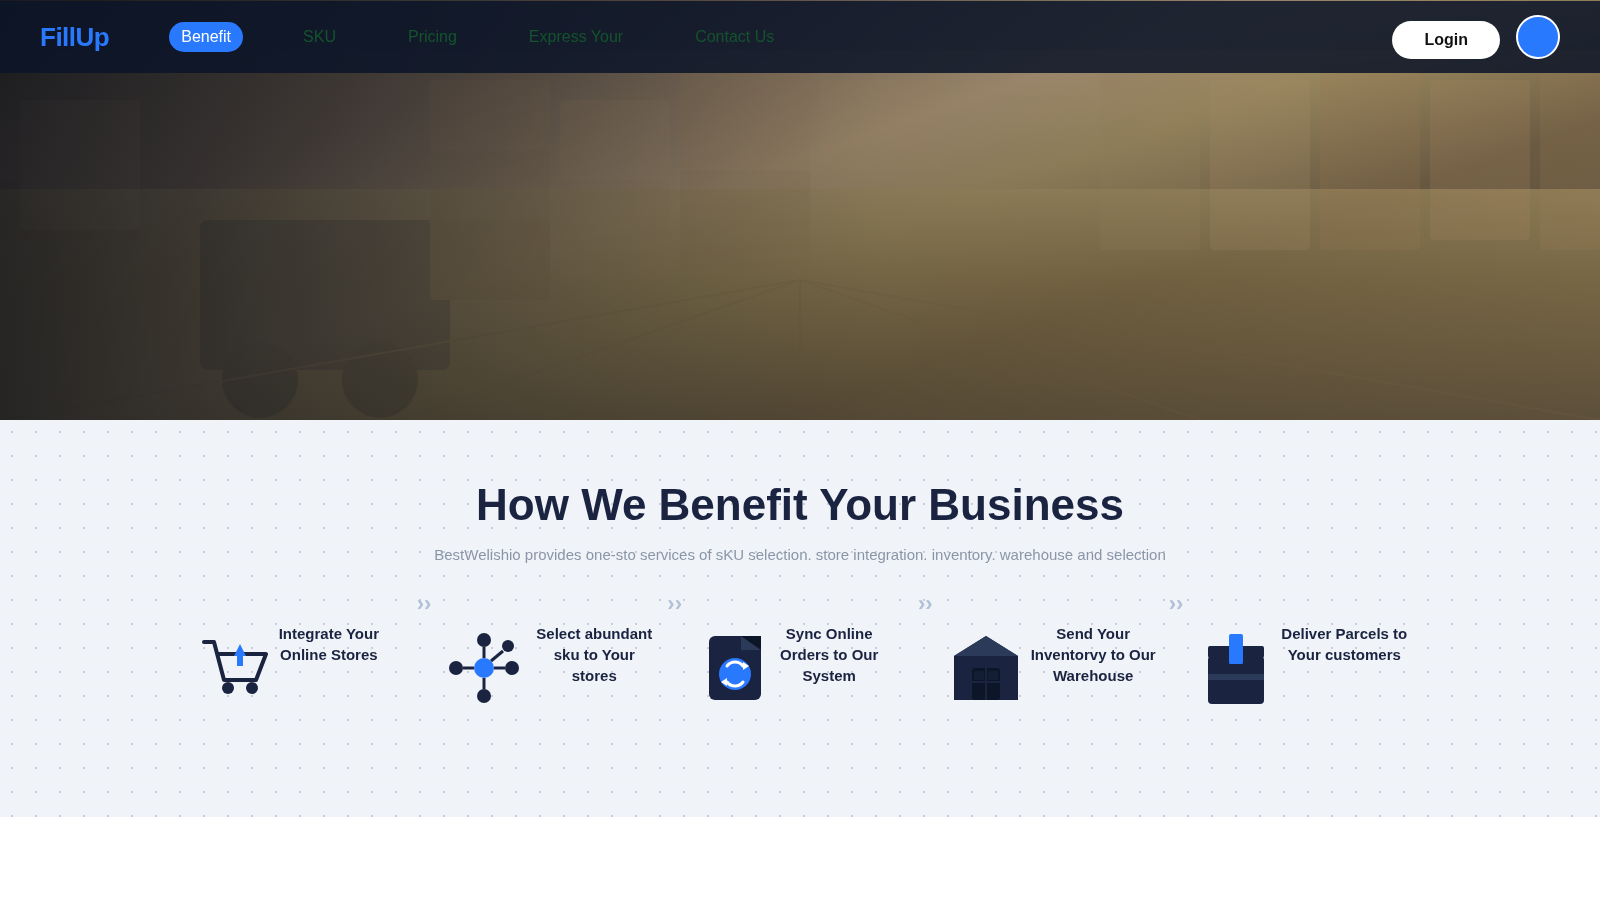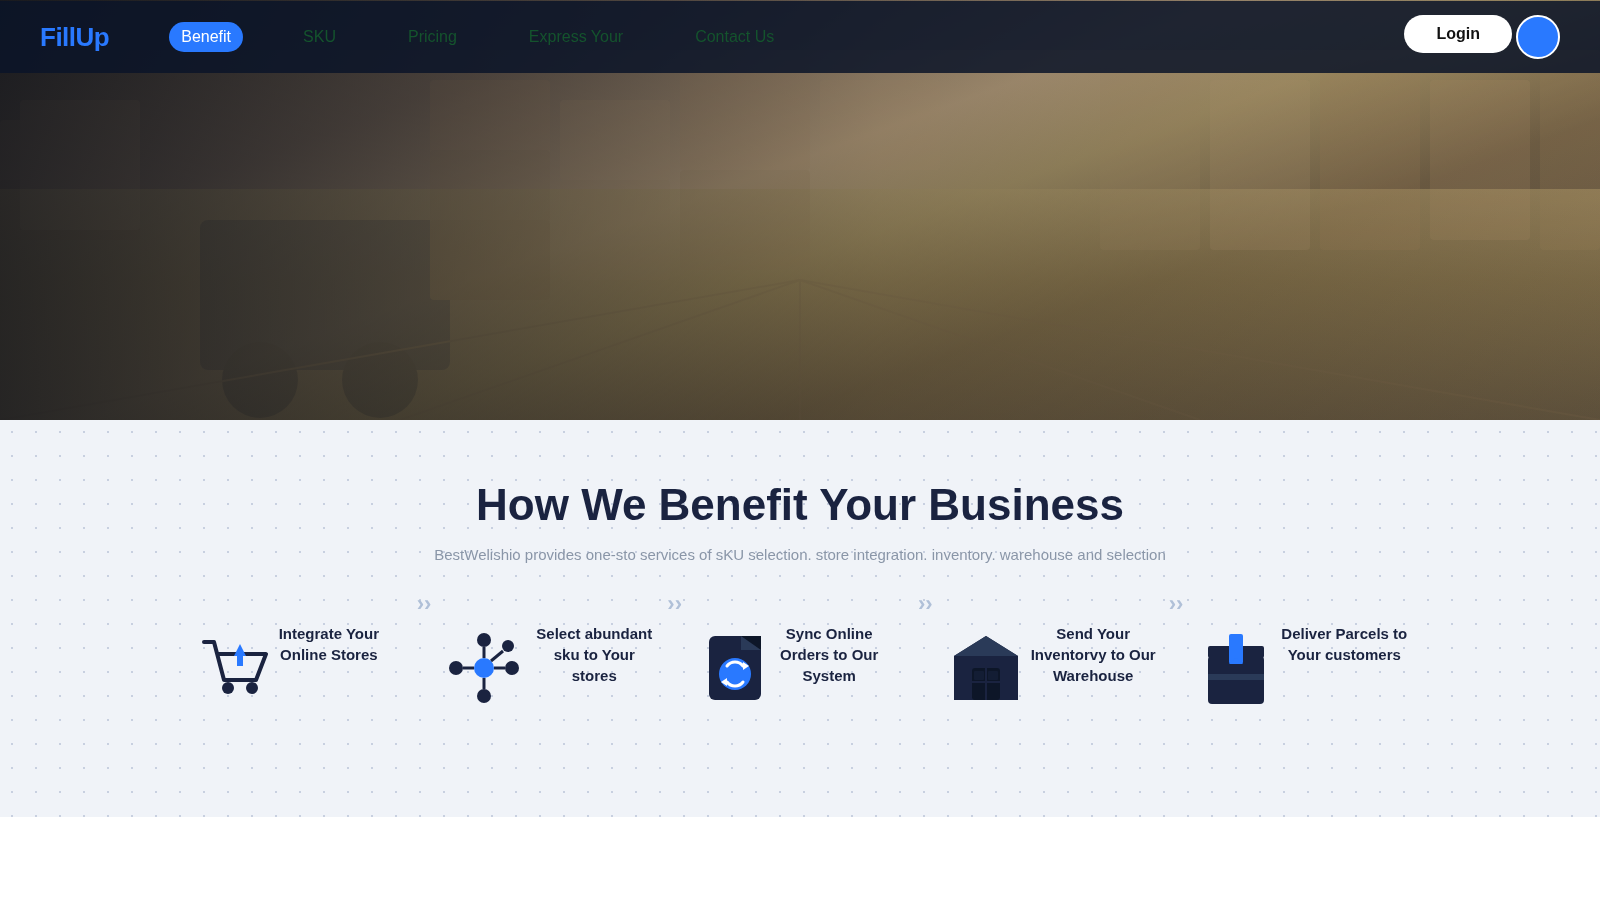--- a/index.html
+++ b/index.html
@@ -40,22 +40,22 @@
       padding: 6px 12px;
       border-radius: 24px;
       transition: background 0.2s;
     }
     .nav-link.active {
       background: #2979ff;
       color: #fff;
     }
     .nav-right {
       display: flex;
-      align-items: flex-start;
-      gap: 4px;
+      align-items: flex-end;
+      gap: 16px;
       margin-left: auto;
     }
     .login-btn {
       background: #fff;
       color: #111;
       border: none;
       border-radius: 999px;
       padding: 10px 32px;
       font-size: 16px;
       font-weight: 600;

